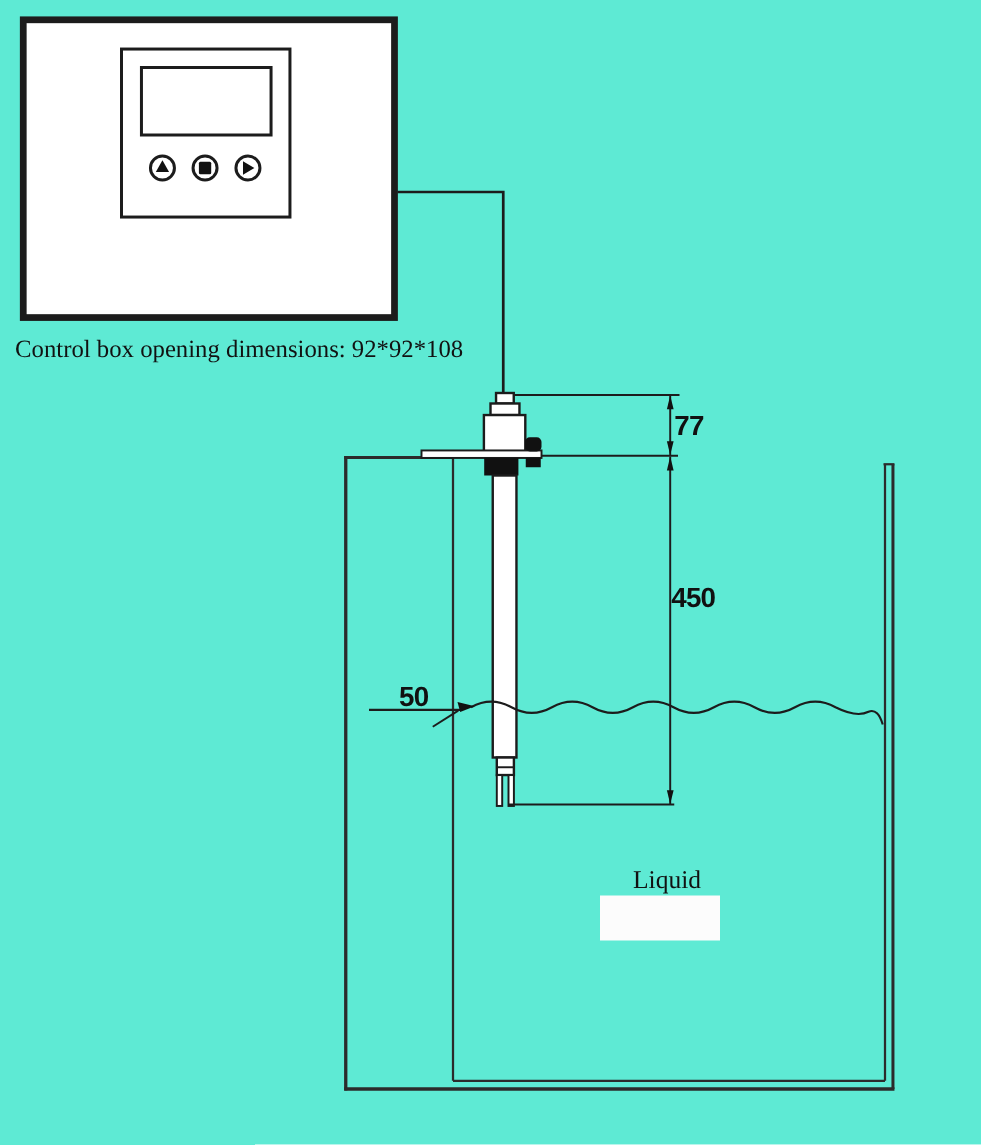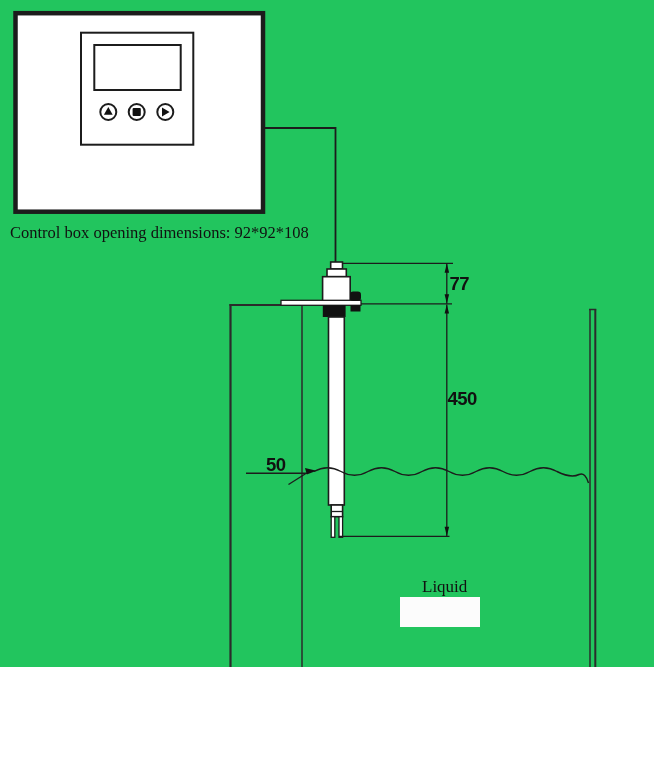--- a/index.html
+++ b/index.html
@@ -1,16 +1,16 @@
 <!DOCTYPE html>
 <html><head>
 <meta charset="utf-8">
 <style>
   html,body{margin:0;padding:0;background:#fff;}
-  .canvas{position:relative;width:654px;height:667px;background:#22c55e;overflow:hidden;
+  .canvas{position:relative;width:654px;height:763px;background:#5eead4;overflow:hidden;
           font-family:"Liberation Serif", serif;}
   svg{position:absolute;left:0;top:0;}
   .outline{fill:#ffffff;stroke:#1c1c1c;}
   .thick{stroke-width:4.5;}
   .med{stroke-width:2;}
   .thin{stroke-width:1.6;}
   .dimline{stroke:#1c1c1c;stroke-width:1.3;fill:none;}
   .solid{fill:#111111;stroke:none;}
   .wall{stroke:#2b2b2b;fill:none;}
   text{fill:#111111;}

